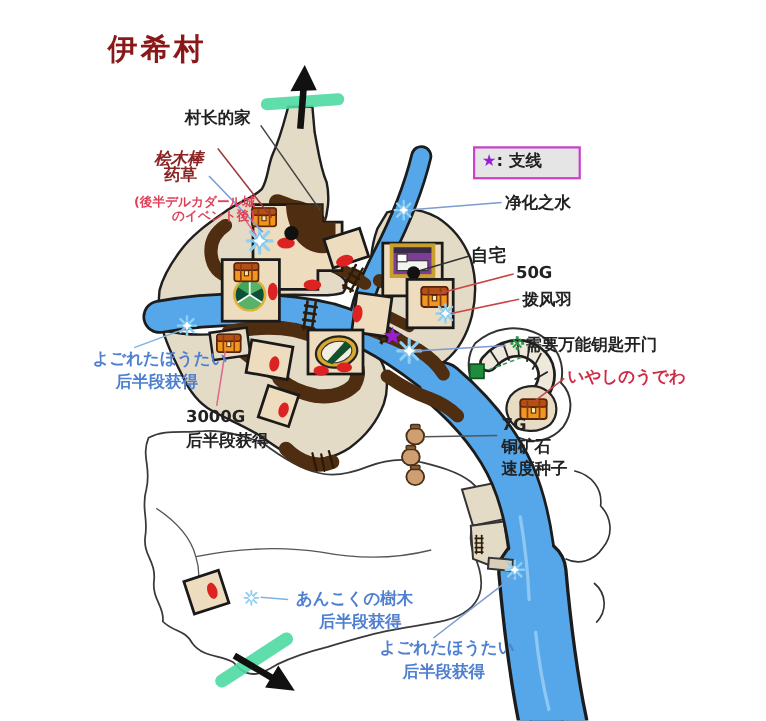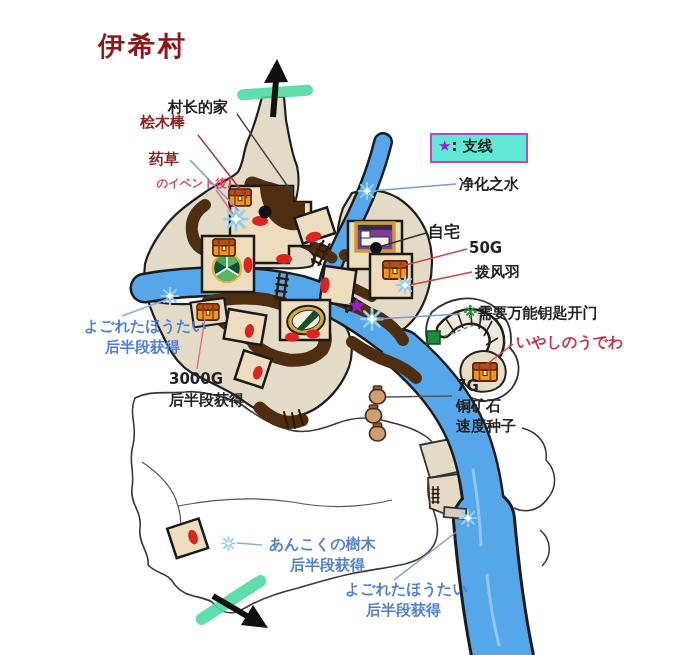--- a/index.html
+++ b/index.html
@@ -14,21 +14,21 @@
   .c-darkred{color:#8b2525;}
   .c-crimson{color:#cf2b45;}
   .c-blue{color:#4f7fd0;}
   .f15{font-size:15px;}
   .f14{font-size:14px;}
   .f11{font-size:11.5px;}
   #title{left:98px;top:30px;font-size:27px;font-weight:bold;color:#8b1818;letter-spacing:3px;}
   #recipe-block{left:86px;top:177px;width:146px;text-align:right;color:#e04058;white-space:nowrap;position:absolute;font-weight:600;line-height:1.15;}
   #legend-box{
     position:absolute;left:430px;top:133px;width:82px;height:22px;
-    border:2px solid #cc3ecc;background:#5eead4;padding:2px 6px;
+    border:2px solid #cc3ecc;background:#e5e5e5;padding:2px 6px;
     font-size:15px;font-weight:600;color:#222;
   }
   #legend-box .star{color:#9a1fd4;}
   .keyline .pre{color:#2a9a4a;}
   .keyline .txt{color:#222;margin-top:24px;}
 </style>
 </head>
 <body>
 
 <svg id="map-svg" width="696" height="655" viewBox="0 0 696 655">
@@ -287,24 +287,25 @@
     <line x1="197" y1="369" x2="205" y2="318" stroke="#e06a8a"></line>
     <line x1="452" y1="396" x2="386" y2="397" stroke="#555"></line>
     <line x1="262" y1="545" x2="237" y2="543" stroke="#7fb2e0"></line>
     <line x1="394" y1="580" x2="468" y2="523" stroke="#7b9bd2"></line>
   </g>
 </svg>
 
 <div id="title" class="lbl">伊希村</div>
 
 <div class="lbl f15 c-black" style="left:168px;top:99px;">村长的家</div>
-<div class="lbl f15 c-darkred" style="left:140px;top:114px;">桧木棒</div>
+<div class="lbl f15 c-darkred" style="left:140px;top:136px;font-style:italic;">桧木棒</div>
 <div class="lbl f15 c-darkred" style="left:149px;top:151px;">药草</div>
 
 <div id="recipe-block">
+  <div class="f11">(後半デルカダール城</div>
   <div class="f11">のイベント後)</div>
 </div>
 
 <div id="legend-box">
   <span class="star">★</span><span>: 支线</span>
 </div>
 
 <div class="lbl f15 c-black" style="left:459px;top:176px;">净化之水</div>
 <div class="lbl c-black" style="left:428px;top:223px;font-size:16px;font-weight:bold;">自宅</div>
 <div class="lbl f15 c-black" style="left:469px;top:240px;">50G</div>

